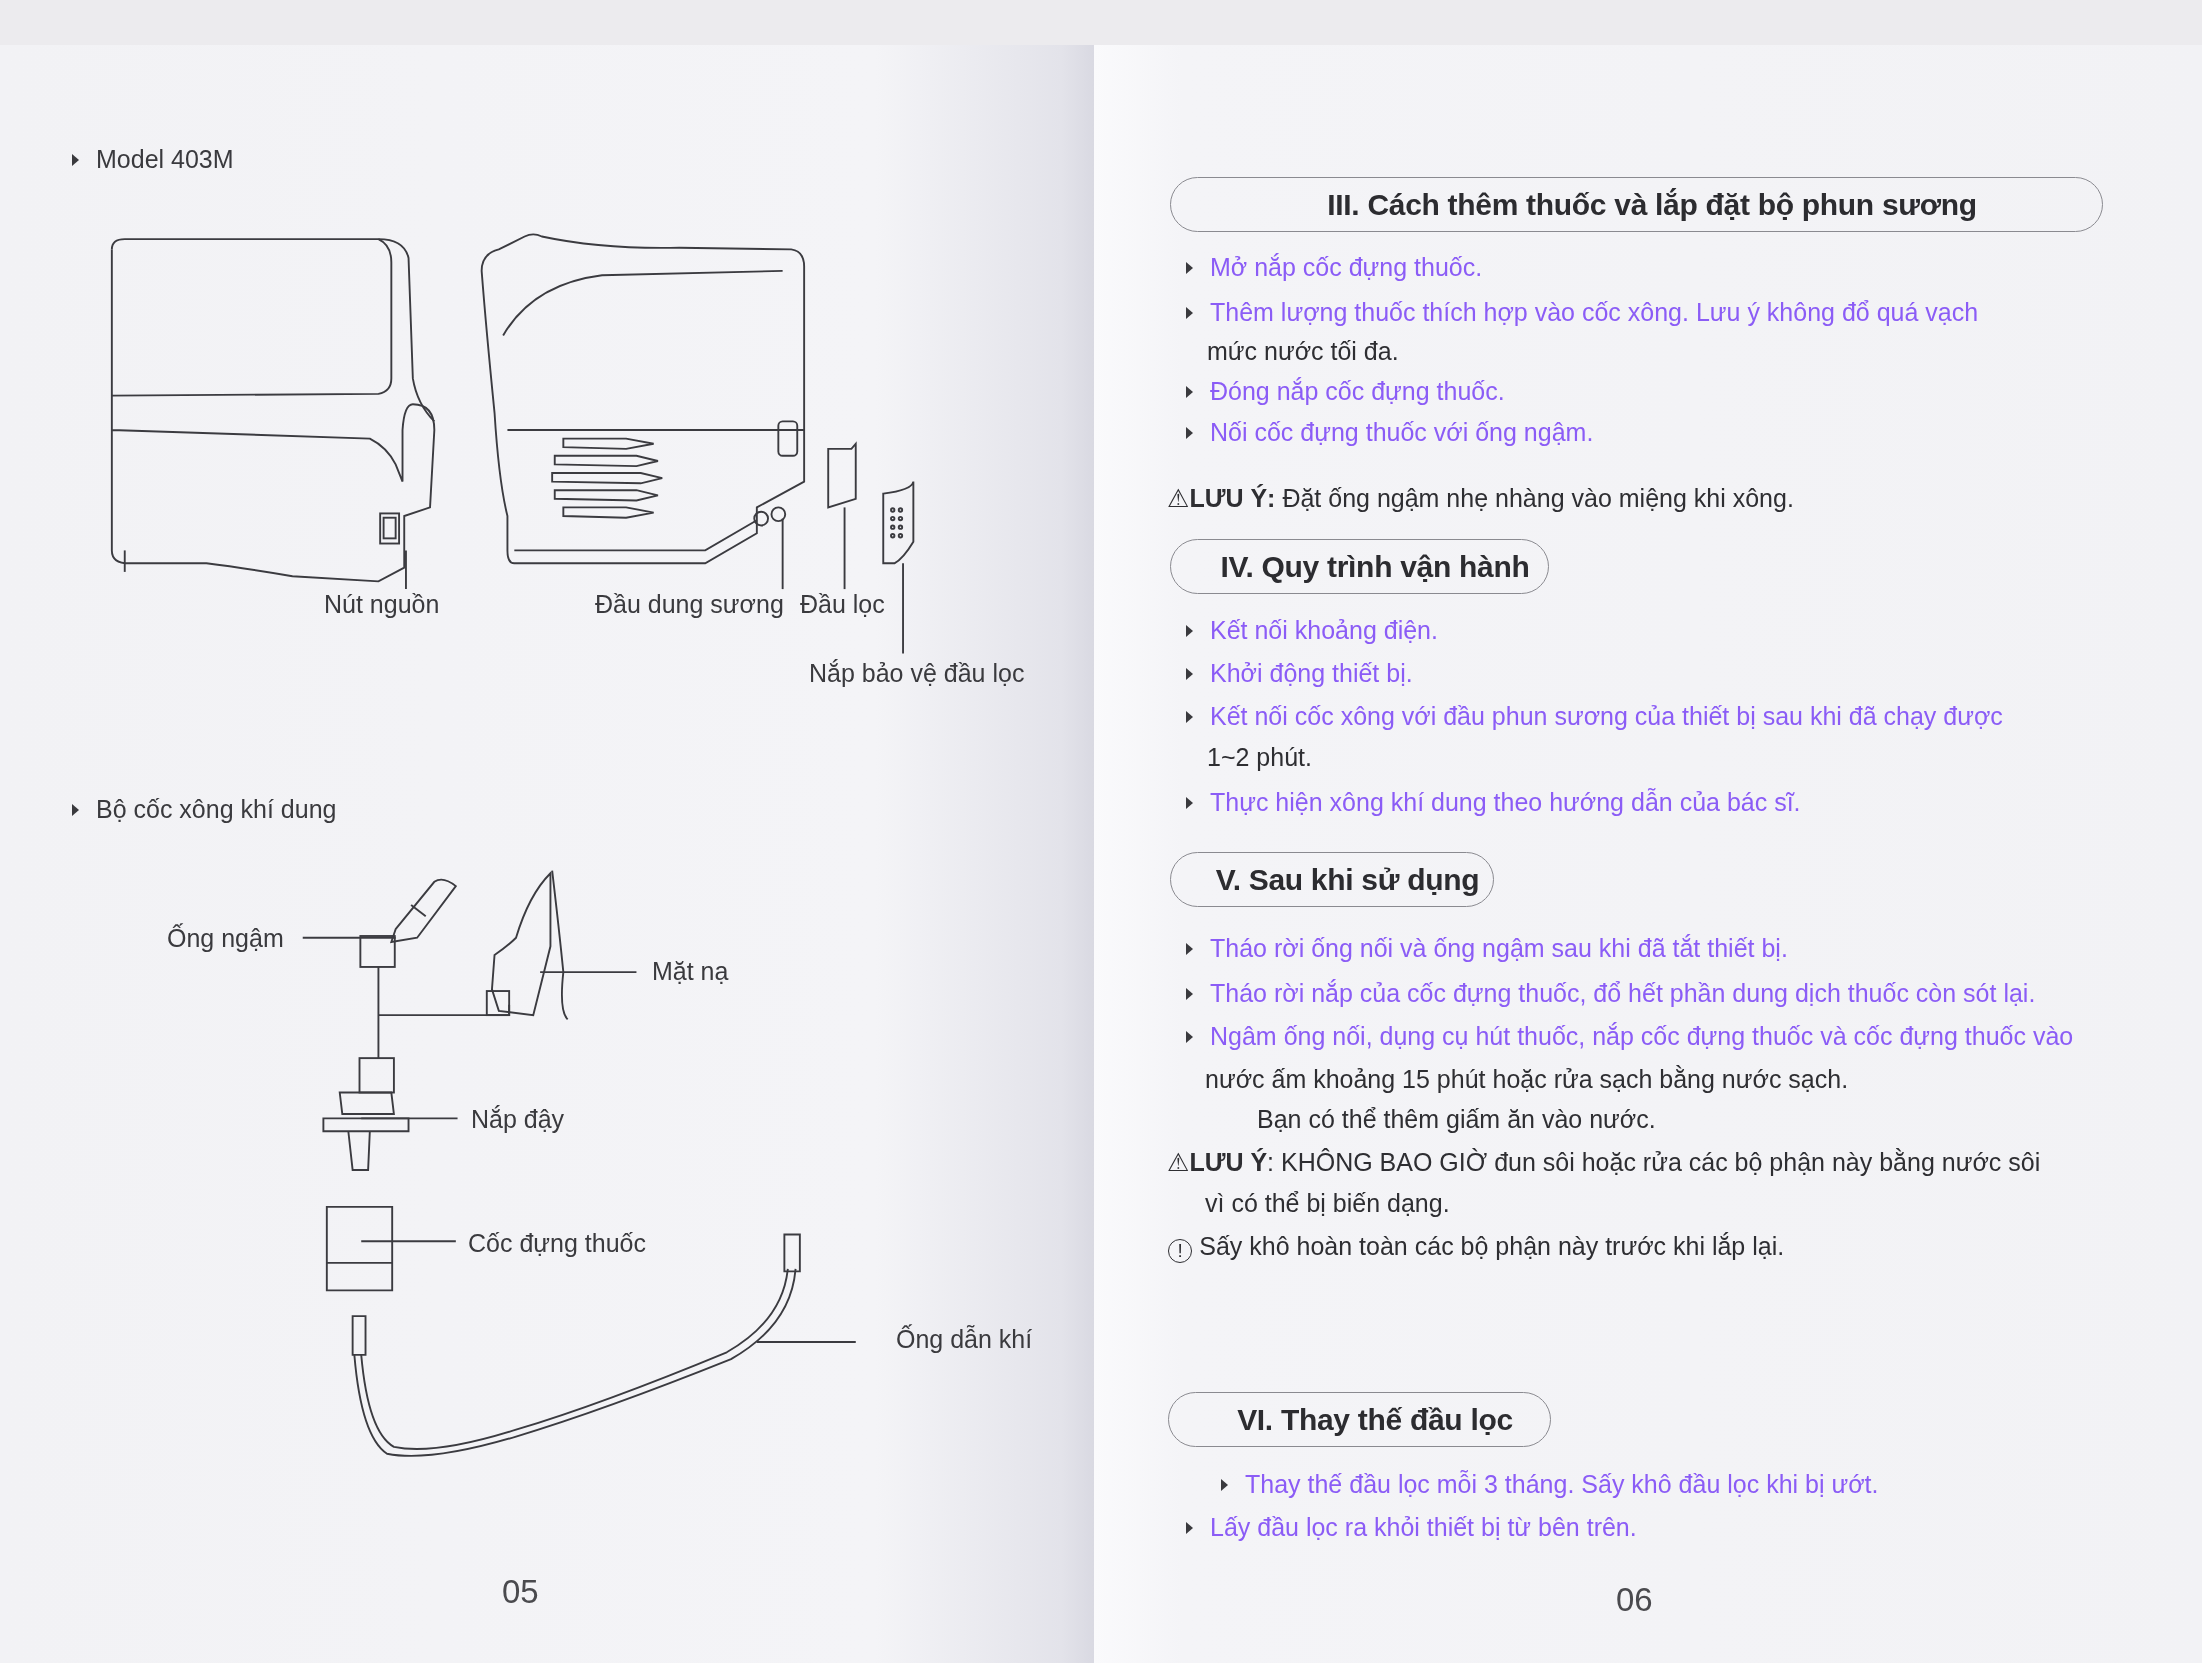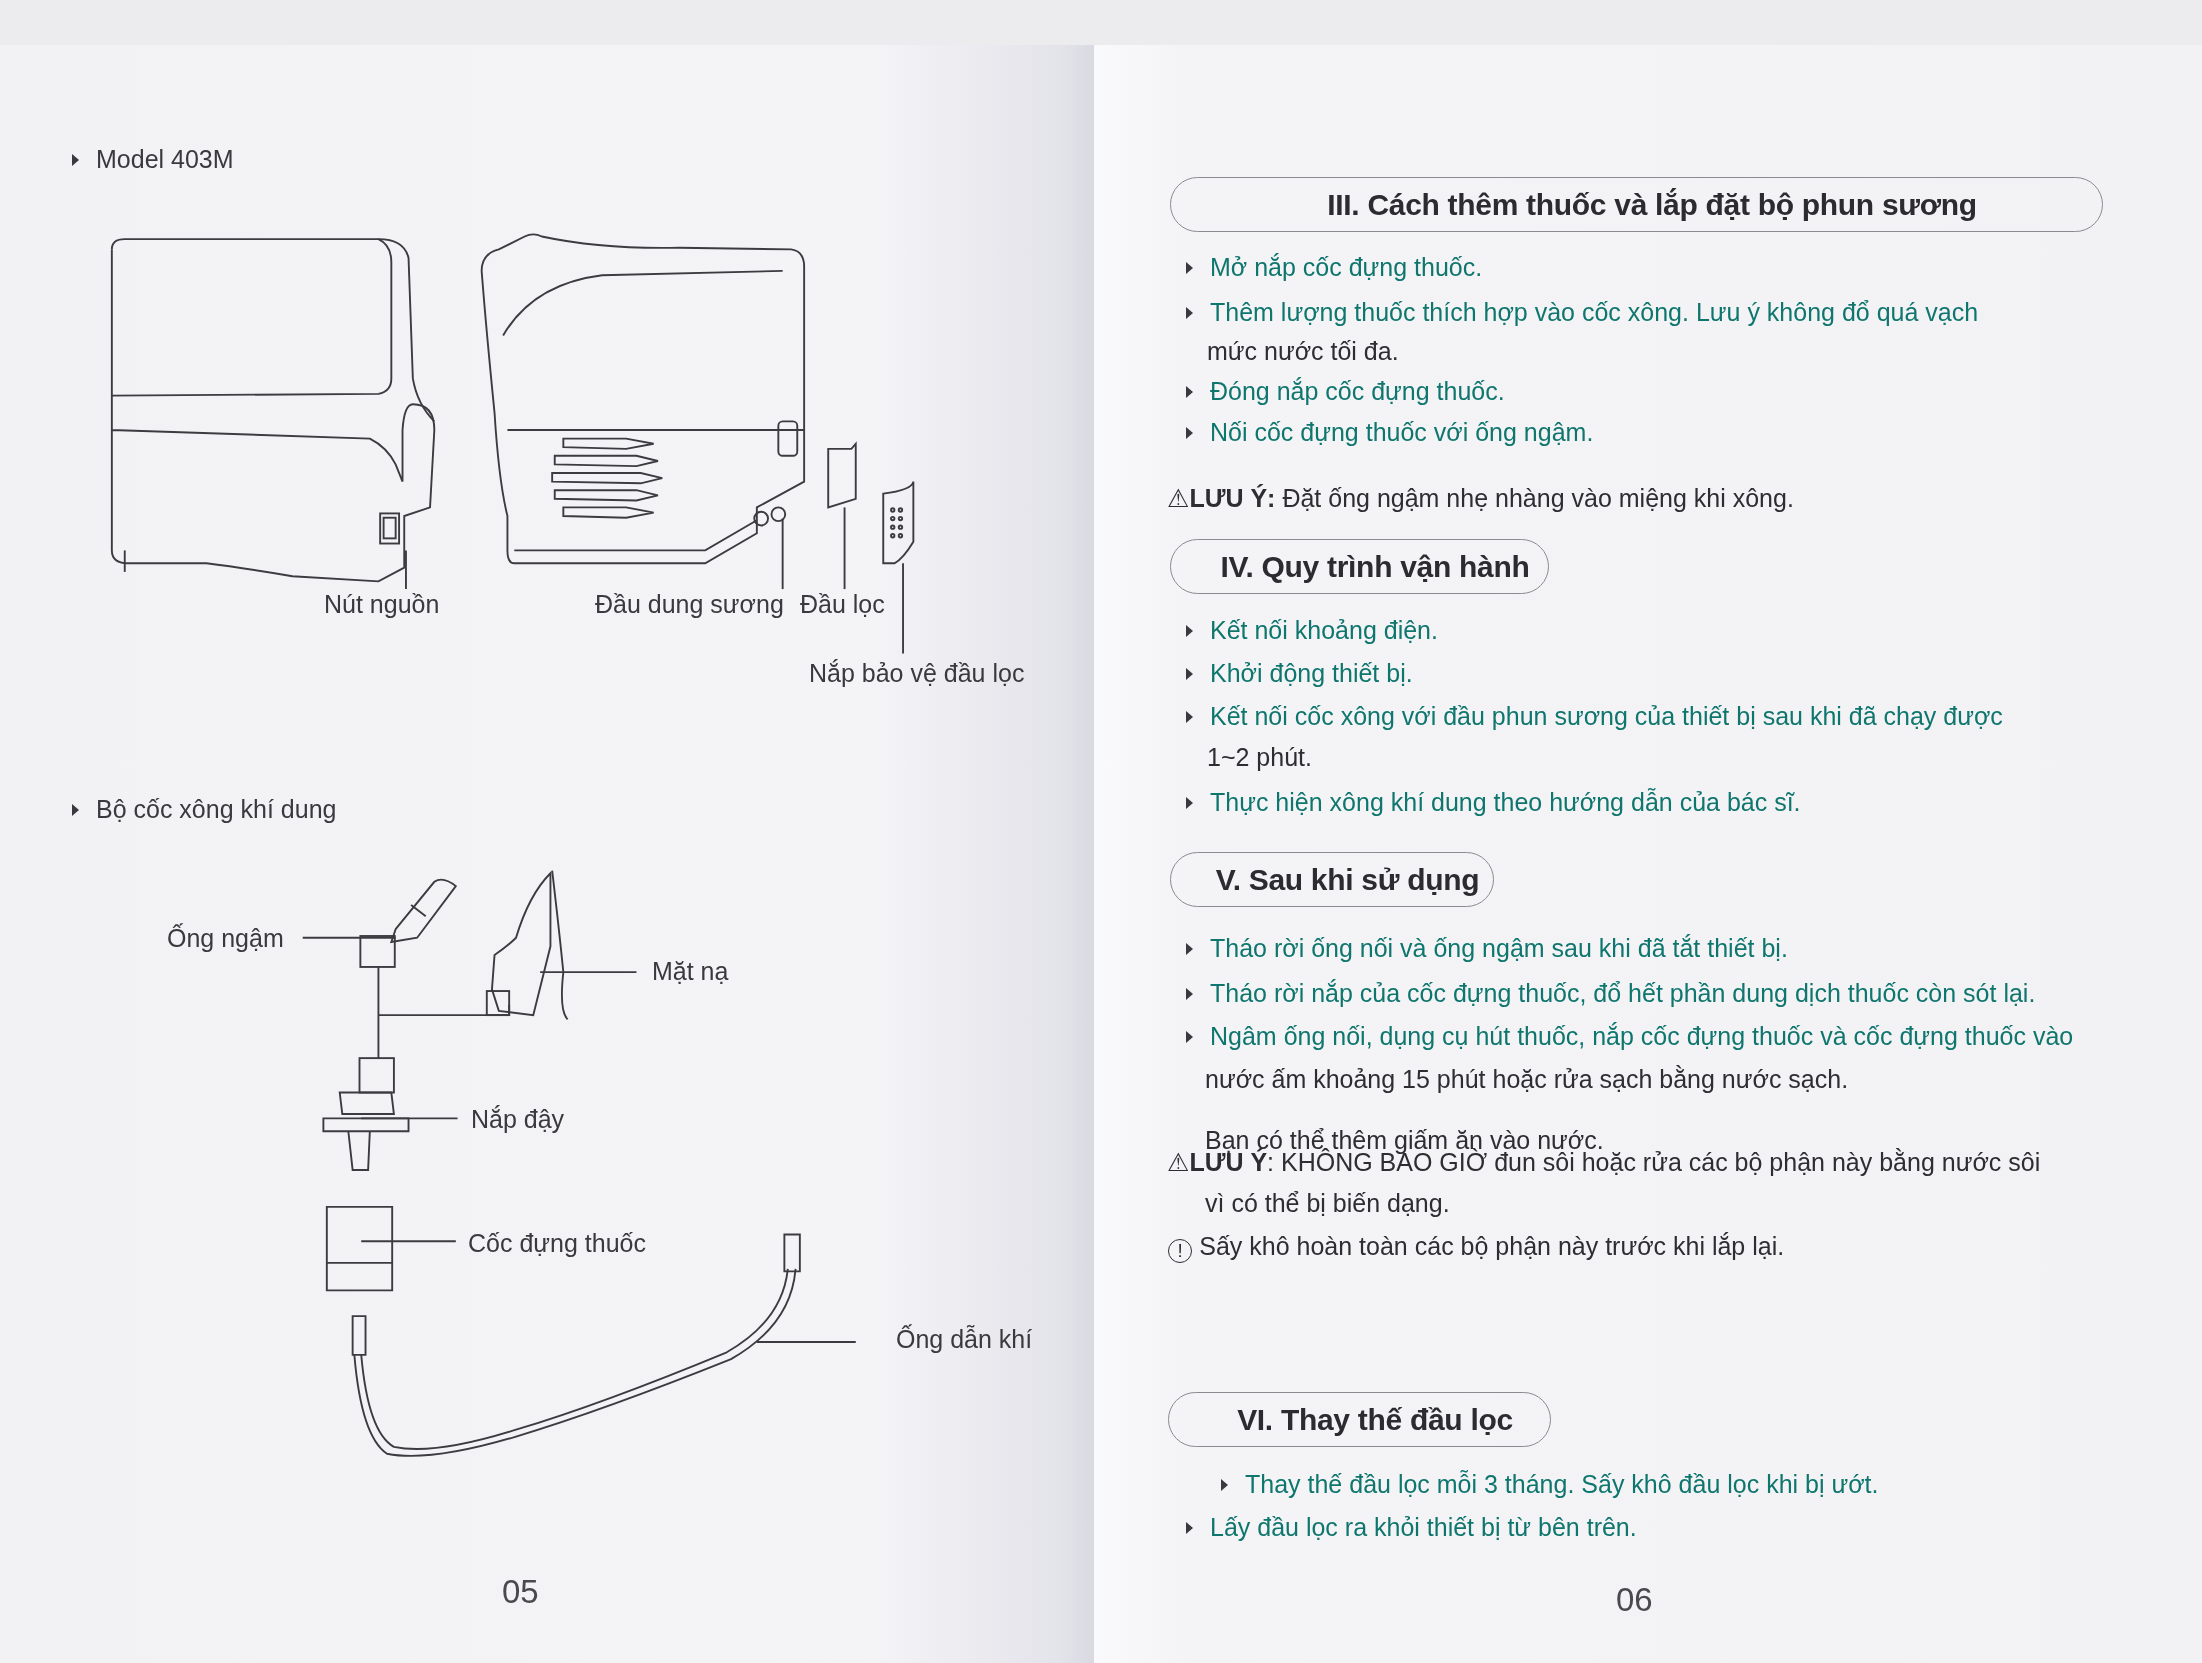--- a/index.html
+++ b/index.html
@@ -20,21 +20,21 @@
   .sub-heading { font-size:25px; color:#3a3a3e; }
   .tri { display:inline-block; width:0; height:0; border-top:6.9px solid transparent;
     border-bottom:6.9px solid transparent; border-left:7.7px solid #3a3a3e; margin-right:17px; vertical-align:1.7px; }
   .lbl { font-size:25px; color:#3a3a3e; }
   .section-box {
     position:absolute; border:1.7px solid #8a8a90; border-radius:34px;
     height:55px; box-sizing:border-box; padding-left:31px;
     display:flex; align-items:center;justify-content:center;
   }
   .section-title { font-size:30px; font-weight:bold; color:#2c2c30; letter-spacing:-0.3px; }
-  .bullet { position:absolute; font-size:25px; color:#0f766e; white-space:nowrap; }
+  .bullet { position:absolute; font-size:25px; color:#8b5cf6; white-space:nowrap; }
   .bullet .tri { margin-right:17px; }
   .cont { position:absolute; font-size:25px; color:#2e2e32; white-space:nowrap; }
   .note { position:absolute; font-size:25px; color:#2e2e32; white-space:nowrap; }
   .note b { font-weight:bold; }
   .page-num { position:absolute; font-size:33px; color:#4a4a4e; }
   svg.diagram { position:absolute; overflow:visible; }
   svg.diagram * { fill:none; stroke:#3b3b40; stroke-width:2.2; }
 </style>
 </head>
 <body>
@@ -159,21 +159,21 @@
 <div class="cont" style="left:1207px;top:743px;">1~2 phút.</div>
 <div class="bullet" style="left:1186px;top:788px;"><span class="tri"></span><span>Thực hiện xông khí dung theo hướng dẫn của bác sĩ.</span></div>
 
 <div class="section-box" style="left:1170px;top:852px;width:324px;">
   <span class="section-title">V. Sau khi sử dụng</span>
 </div>
 <div class="bullet" style="left:1186px;top:934px;"><span class="tri"></span><span>Tháo rời ống nối và ống ngậm sau khi đã tắt thiết bị.</span></div>
 <div class="bullet" style="left:1186px;top:979px;"><span class="tri"></span><span>Tháo rời nắp của cốc đựng thuốc, đổ hết phần dung dịch thuốc còn sót lại.</span></div>
 <div class="bullet" style="left:1186px;top:1022px;"><span class="tri"></span><span>Ngâm ống nối, dụng cụ hút thuốc, nắp cốc đựng thuốc và cốc đựng thuốc vào</span></div>
 <div class="cont" style="left:1205px;top:1065px;">nước ấm khoảng 15 phút hoặc rửa sạch bằng nước sạch.</div>
-<div class="cont" style="left:1205px;top:1105px;margin-top:21px;">Bạn có thể thêm giấm ăn vào nước.</div>
+<div class="cont" style="left:1257px;top:1105px;">Bạn có thể thêm giấm ăn vào nước.</div>
 <div class="note" style="left:1167px;top:1148px;">
   <span>⚠</span><b>LƯU Ý</b><span>: KHÔNG BAO GIỜ đun sôi hoặc rửa các bộ phận này bằng nước sôi</span>
 </div>
 <div class="cont" style="left:1205px;top:1189px;">vì có thể bị biến dạng.</div>
 <div class="note" style="left:1168px;top:1232px;">
   <span style="display:inline-block;width:22.4px;height:22.4px;border:1.7px solid #2e2e32;border-radius:50%;text-align:center;line-height:22.4px;font-size:19px;margin-right:6.9px;vertical-align:-1.7px;">!</span><span>Sấy khô hoàn toàn các bộ phận này trước khi lắp lại.</span>
 </div>
 
 <div class="section-box" style="left:1168px;top:1392px;width:383px;">
   <span class="section-title">VI. Thay thế đầu lọc</span>

